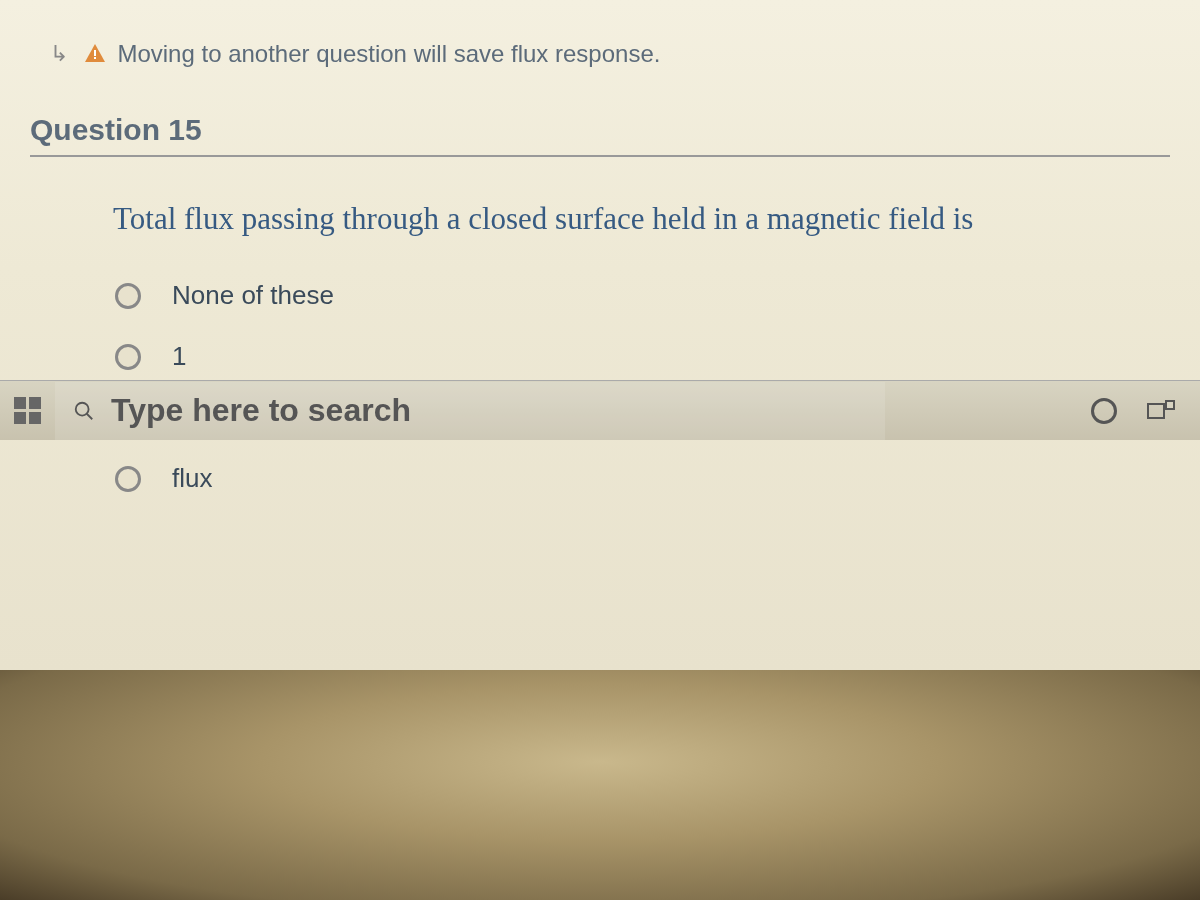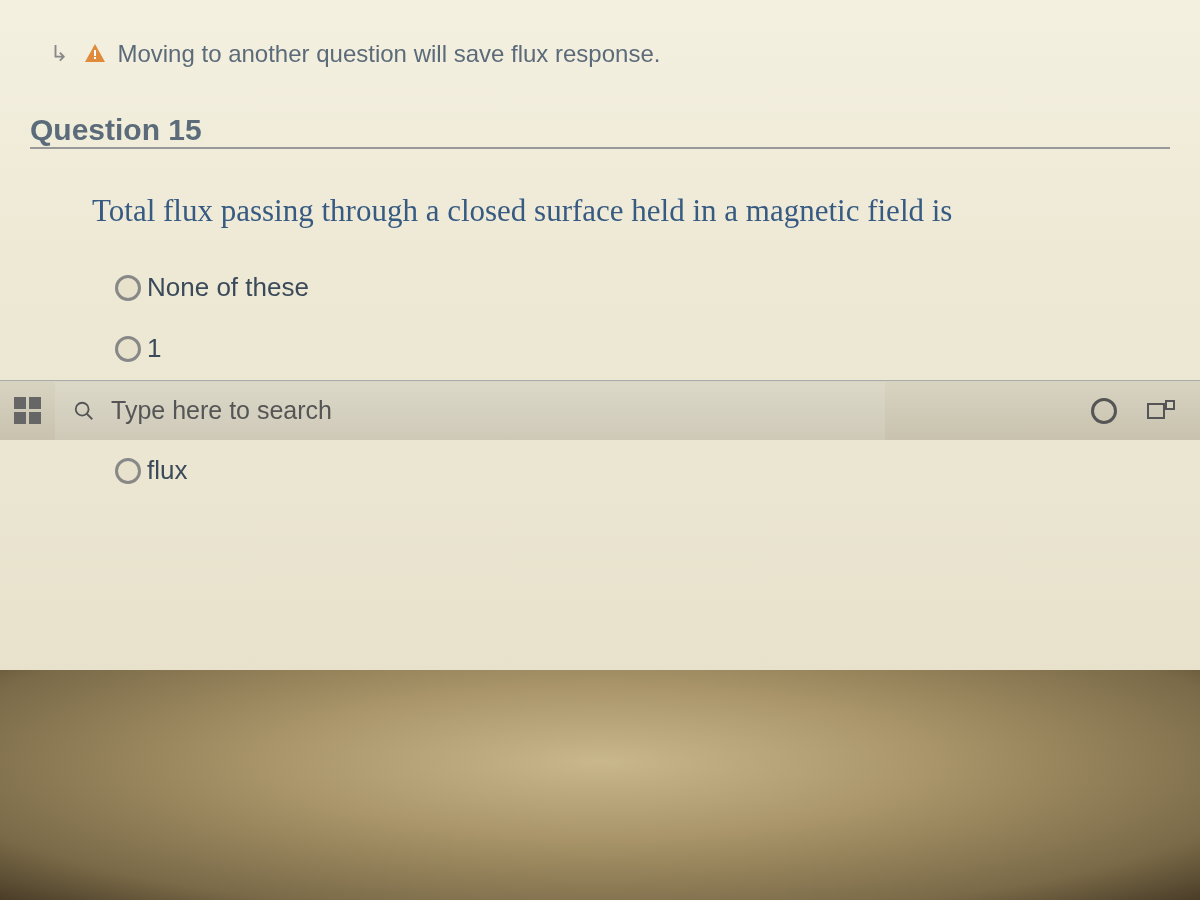--- a/index.html
+++ b/index.html
@@ -43,41 +43,42 @@
       font-size: 24px;
     }
     .warn-text {
       color: #5c6b7a;
       font-size: 24px;
     }
     .question-header {
       color: #5c6b7a;
       font-size: 30px;
       font-weight: bold;
+      padding-bottom: 8px;
       border-bottom: 2px solid #999;
       margin-bottom: 40px;
       margin-left: 10px;
       margin-right: 10px;
     }
     .question-text {
       color: #365a82;
       font-size: 31px;
       font-family: Georgia, 'Times New Roman', serif;
-      margin-left: 72px;
+      margin-left: 93px;
       margin-right: 20px;
       margin-bottom: 40px;
       line-height: 1.4;
     }
     .options {
       margin-left: 95px;
     }
     .option {
       display: flex;
       align-items: center;
-      gap: 6px;
+      gap: 31px;
       margin-bottom: 30px;
     }
     .radio {
       width: 26px;
       height: 26px;
       border: 3px solid #888;
       border-radius: 50%;
       background: #e8e2cd;
       flex-shrink: 0;
     }
@@ -118,21 +119,22 @@
       background: rgba(255,255,255,0.12);
       display: flex;
       align-items: center;
       padding-left: 18px;
       gap: 16px;
       max-width: 830px;
     }
     .search-icon-svg { width: 22px; height: 22px; }
     .search-placeholder {
       color: #555;
-      font-size: 25px;
+      font-size: 32px;
+      font-weight: bold;
     }
     .tray {
       display: flex;
       align-items: center;
       gap: 30px;
       padding: 0 25px;
       margin-left: auto;
     }
     .cortana-circle {
       width: 26px;

